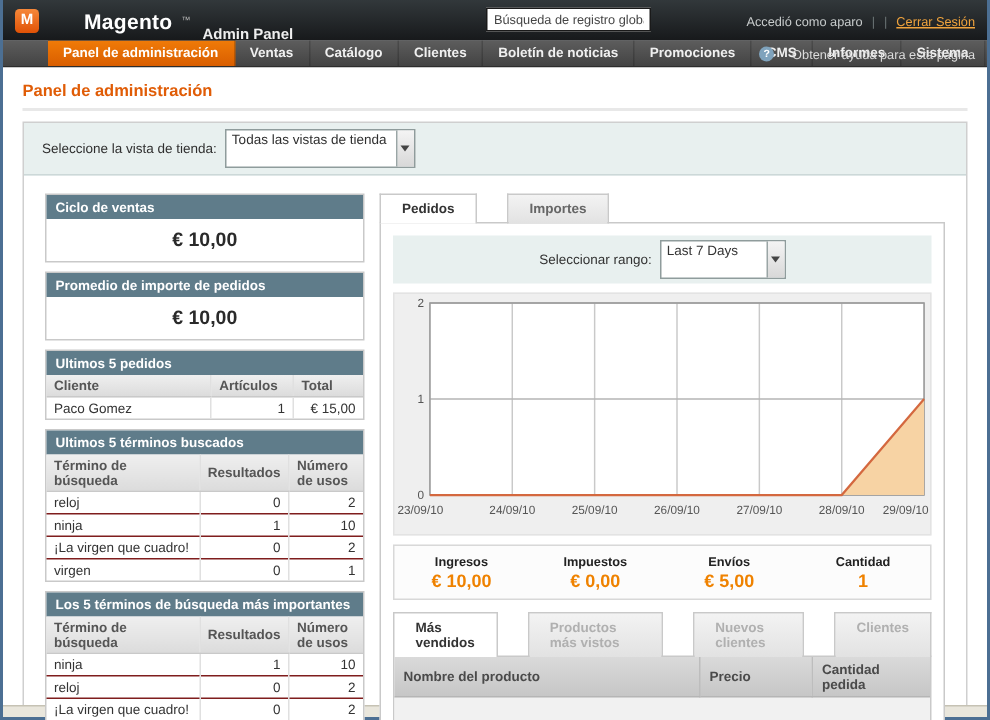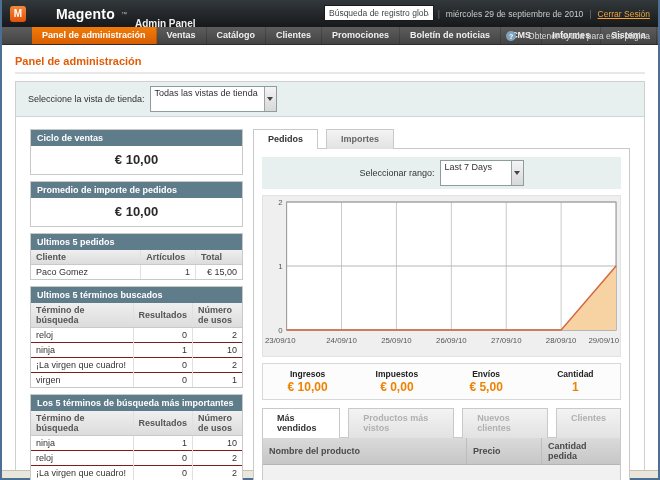--- a/index.html
+++ b/index.html
@@ -85,21 +85,21 @@
   .widget-value { text-align:center; font-size:13px; font-weight:bold; color:#2a2a2a; padding:6px 0 7px; }
   table.mini { width:100%; border-collapse:collapse; font-size:9px; }
   table.mini th {
     background:linear-gradient(#efefef,#dcdcdc); color:#555; font-weight:bold; text-align:left;
     padding:2px 5px; border-bottom:1px solid #c9c9c9;margin-top:26px;
   }
   table.mini th + th, table.mini td + td { border-left:1px solid #e0e0e0; }
   table.mini td { padding:2px 5px; border-top:1px solid #7f1d1d; color:#333; }
   table.mini td.num { text-align:right; }
   
-  .tabs { display:flex; gap:8px; position:relative; z-index:2; }
+  .tabs { display:flex; gap:20px; position:relative; z-index:2; }
   .tab {
     font-size:9px; font-weight:bold; color:#666; padding:4px 14px;
     background:linear-gradient(#f3f3f3,#e2e2e2); border:1px solid #c9c9c9; border-bottom:none;
     cursor:pointer; margin-bottom:-1px;
   }
   .tab.active { background:#fff; color:#333; padding-bottom:5px; }
   .tab.dim { color:#b0b0b0; }
   .panel { border:1px solid #c9c9c9; background:#fff; padding:8px; position:relative; z-index:1; }
   .range-bar {
     background:#e8f0ef; padding:3px 8px; margin-bottom:6px;
@@ -130,34 +130,33 @@
   <div class="logo-box">
     <div class="logo-icon">M</div>
     <span class="logo-title">Magento</span>
     <span class="logo-tm">™</span>
     <span class="logo-sub">Admin Panel</span>
   </div>
   <input class="hdr-search" type="text" value="Búsqueda de registro global" style="">
   <div class="hdr-right">
     <span>Accedió como aparo</span>
     <span class="sep">|</span>
-    <span>miércoles 29 de septiembre de 2010</span>
     <span class="sep">|</span>
     <span class="logout-link">Cerrar Sesión</span>
   </div>
 </div>
 
 <div class="nav">
 
 <div class="nav-item active">Panel de administración</div>
     <div class="nav-item">Ventas</div>
     <div class="nav-item">Catálogo</div>
     <div class="nav-item">Clientes</div>
+    <div class="nav-item">Boletín de noticias</div>
     <div class="nav-item">Promociones</div>
-    <div class="nav-item">Boletín de noticias</div>
     <div class="nav-item">CMS</div>
     <div class="nav-item">Informes</div>
     <div class="nav-item">Sistema</div>
   </div>
 <div style="position:absolute; top:27px; right:0; height:18px; display:flex; align-items:center;">
   <div class="nav-help">
     <span class="help-icon">?</span>
     <span>Obtener ayuda para esta página</span>
   </div>
 </div>

